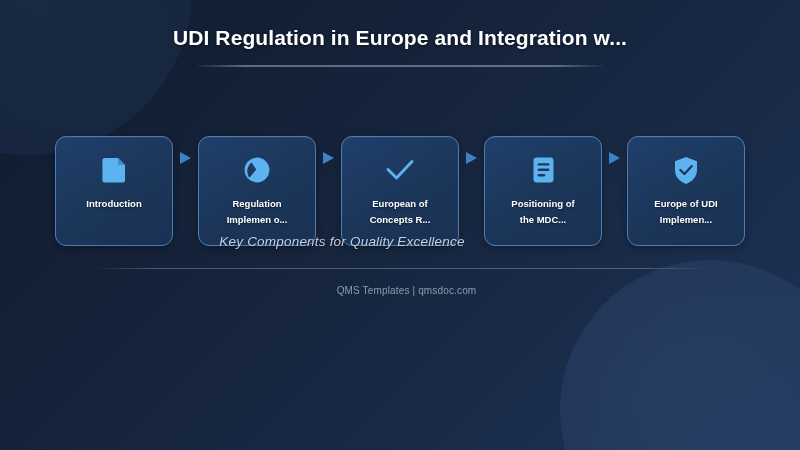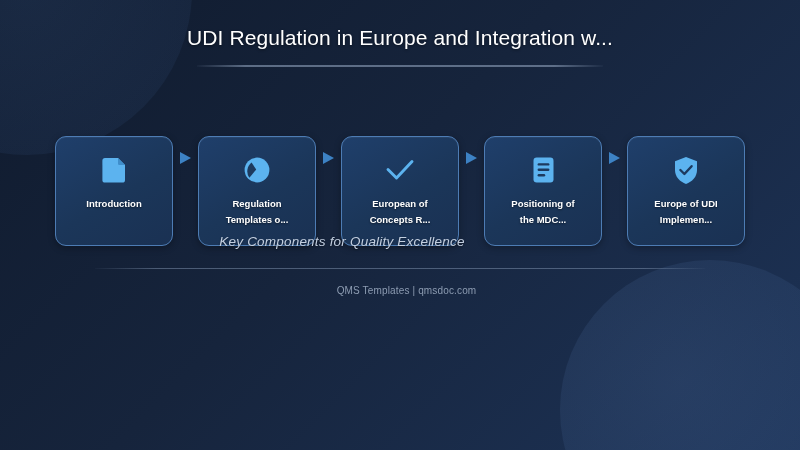--- a/index.html
+++ b/index.html
@@ -23,21 +23,21 @@
   }
   .blob-br {
     width:300px; height:300px;
     right:-60px; bottom:-110px;
     background:radial-gradient(circle at 40% 40%, rgba(86,120,172,0.20) 0%, rgba(70,104,154,0.15) 72%, rgba(70,104,154,0.09) 100%);
   }
 
   
   .title-wrap { position:absolute; top:26px; left:0; width:800px; text-align:center; }
   .title {
-    font-size:21px; font-weight:normal; color:#ffffff;
+    font-size:21px; font-weight:bold; color:#ffffff;
     letter-spacing:0.1px;
     text-shadow:0 1px 3px rgba(0,0,0,0.45);
     white-space:nowrap;
   }
   .title-rule {
     margin:15px auto 0;
     width:406px; height:2px;
     background:linear-gradient(90deg, rgba(120,140,170,0.05) 0%, rgba(138,156,182,0.62) 12%, rgba(138,156,182,0.62) 88%, rgba(120,140,170,0.05) 100%);
   }
 
@@ -137,21 +137,21 @@
 
     <div class="card">
       <span class="card-icon">
         <svg width="28" height="28" viewBox="0 0 28 28">
           <circle cx="14" cy="14" r="12.4" fill="#5cb3ef"></circle>
           <path d="M13.2 13.6 L6.4 21.8 A11 11 0 0 1 8.6 6.6 Z" fill="#1d3a5e"></path>
         </svg>
       </span>
       <div class="card-label">
         <div>Regulation</div>
-        <div>Templates o...</div>
+        <div>Implemen o...</div>
       </div>
     </div>
 
     <div class="connector">
       <span class="arrow"></span>
     </div>
 
     <div class="card">
       <span class="card-icon">
         <svg width="30" height="26" viewBox="0 0 30 26">

